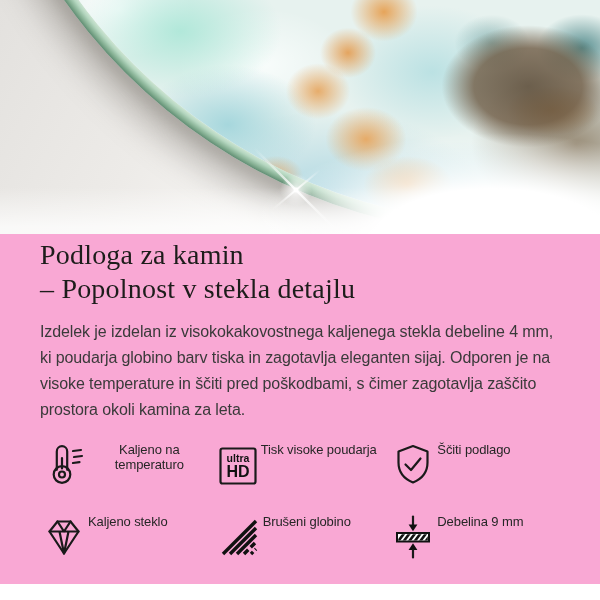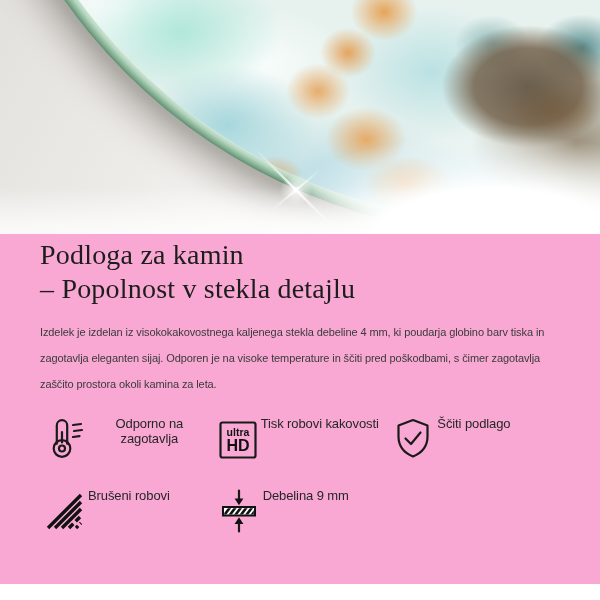--- a/index.html
+++ b/index.html
@@ -63,21 +63,21 @@
   .sparkle { position: absolute; left: 236px; top: 130px; pointer-events: none; }
 
   
   .content { padding: 4px 40px 0 40px; }
   .title {
     margin: 0; font-family: "Liberation Serif", serif; font-weight: 400;
     font-size: 28px; line-height: 34px; color: #1d1d1b; letter-spacing: 0.2px;
   }
   .title span { display: block; }
   .desc {
-    margin: 13px 0 0; font-size: 11px; line-height: 26px;
+    margin: 13px 0 0; font-size: 16px; line-height: 26px;
     color: #3a3a3a; letter-spacing: -0.1px; max-width: 532px;
   }
 
   
   .features {
     margin-top: 12px;
     display: grid; grid-template-columns: repeat(3, 1fr);
     row-gap: 18px; column-gap: 4px;
   }
   .feature { display: flex; flex-direction: row; align-items: flex-start; }
@@ -137,56 +137,65 @@
           <svg width="48" height="48" viewBox="0 0 48 48">
             <circle class="ln" cx="22" cy="33.5" r="8.3"></circle>
             <path class="ln" d="M16.8 28.8 V10.4 A5.2 5.2 0 0 1 27.2 10.4 V28.8"></path>
             <circle class="ln" cx="22" cy="33.5" r="3" stroke-width="2"></circle>
             <line class="ln" x1="22" y1="17" x2="22" y2="27.5" stroke-width="2"></line>
             <line class="ln" x1="33" y1="10" x2="41" y2="9" stroke-width="2"></line>
             <line class="ln" x1="34" y1="16" x2="42" y2="15" stroke-width="2"></line>
             <line class="ln" x1="33" y1="22" x2="39.5" y2="21.2" stroke-width="2"></line>
           </svg>
         </div>
-        <span class="feature-label">Odporno na zagotavlja</span>
+        <span class="feature-label">Kaljeno na temperaturo</span>
       </div>
 
       <div class="feature">
         <div class="icon-box">
           <svg width="46" height="46" viewBox="0 0 46 46">
             <rect class="ln" x="5.5" y="5.5" width="35" height="35" rx="2" stroke-width="2.6"></rect>
             <text x="23" y="18.5" text-anchor="middle" font-size="10.5" font-weight="700">ultra</text>
             <text x="23" y="34" text-anchor="middle" font-size="16" font-weight="700">HD</text>
           </svg>
         </div>
-        <span class="feature-label">Tisk robovi kakovosti</span>
+        <span class="feature-label">Tisk visoke poudarja</span>
       </div>
 
       <div class="feature">
         <div class="icon-box">
           <svg width="48" height="48" viewBox="0 0 48 48">
             <path class="ln" stroke-width="2.4" d="M24 5 L38.5 10.5 V21.5 C38.5 31.5 32.5 38 24 41.5 C15.5 38 9.5 31.5 9.5 21.5 V10.5 Z"></path>
             <path class="ln" stroke-width="2.4" d="M16.5 23.5 L22 29 L31.5 17.5"></path>
           </svg>
         </div>
         <span class="feature-label">Ščiti podlago</span>
       </div>
 
+      <div class="feature">
+        <div class="icon-box">
+          <svg width="48" height="48" viewBox="0 0 48 48">
+            <path class="ln" stroke-width="2" d="M9.5 18.5 L17.5 8.5 H30.5 L38.5 18.5 L24 40.5 Z"></path>
+            <path class="ln" stroke-width="2" d="M9.5 18.5 H38.5 M17.5 8.5 L24 18.5 L30.5 8.5 M19.5 18.5 L24 40.5 M28.5 18.5 L24 40.5"></path>
+          </svg>
+        </div>
+        <span class="feature-label">Kaljeno steklo</span>
+      </div>
 
       <div class="feature">
         <div class="icon-box">
           <svg width="48" height="48" viewBox="0 0 48 48">
             <line class="lnb" x1="8" y1="41" x2="41" y2="8"></line>
             <line class="lnb" x1="15" y1="41" x2="41" y2="15"></line>
             <line class="lnb" x1="22" y1="41" x2="41" y2="22"></line>
             <line class="lnb" x1="29" y1="41" x2="41" y2="29" stroke-dasharray="6 3.5"></line>
             <line class="lnb" x1="36" y1="41" x2="41" y2="36" stroke-dasharray="3 3"></line>
           </svg>
         </div>
-        <span class="feature-label">Brušeni robovi</span>
+        <span class="feature-label">Brušeni globino</span>
       </div>
 
       <div class="feature">
         <div class="icon-box">
           <svg width="48" height="48" viewBox="0 0 48 48">
             <line class="ln" x1="24" y1="3.5" x2="24" y2="12" stroke-width="2.4"></line>
             <path d="M19.6 11.5 H28.4 L24 18.2 Z" fill="#111"></path>
             <rect x="8" y="20" width="32" height="8.5" fill="#fff" stroke="#111" stroke-width="2"></rect>
             <clipPath id="barclip">
                 <rect x="9.2" y="21.2" width="29.6" height="6.2"></rect>

